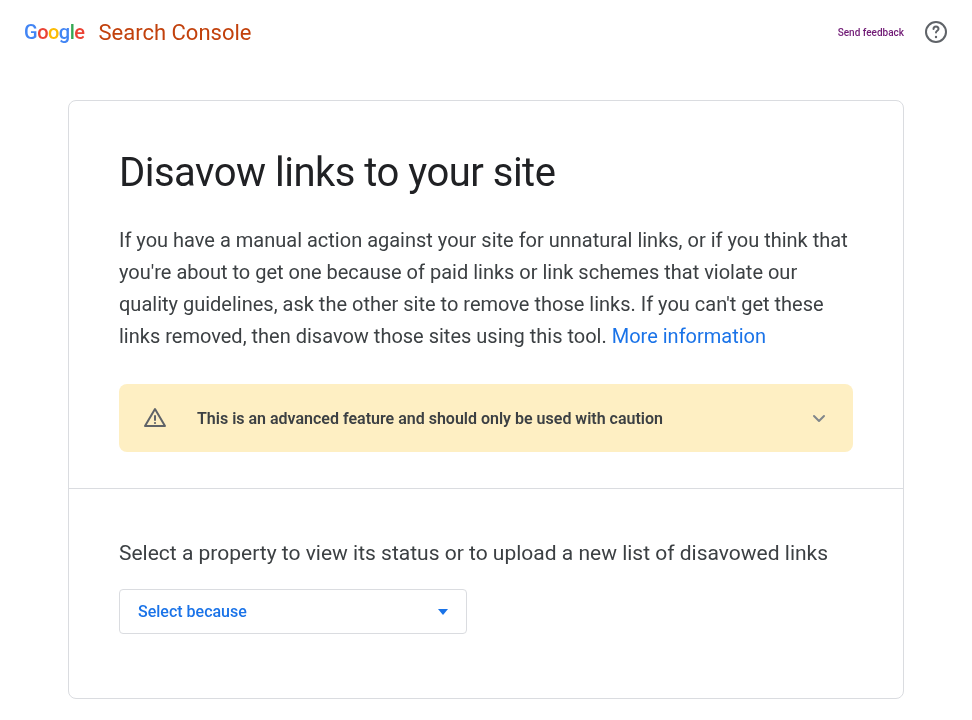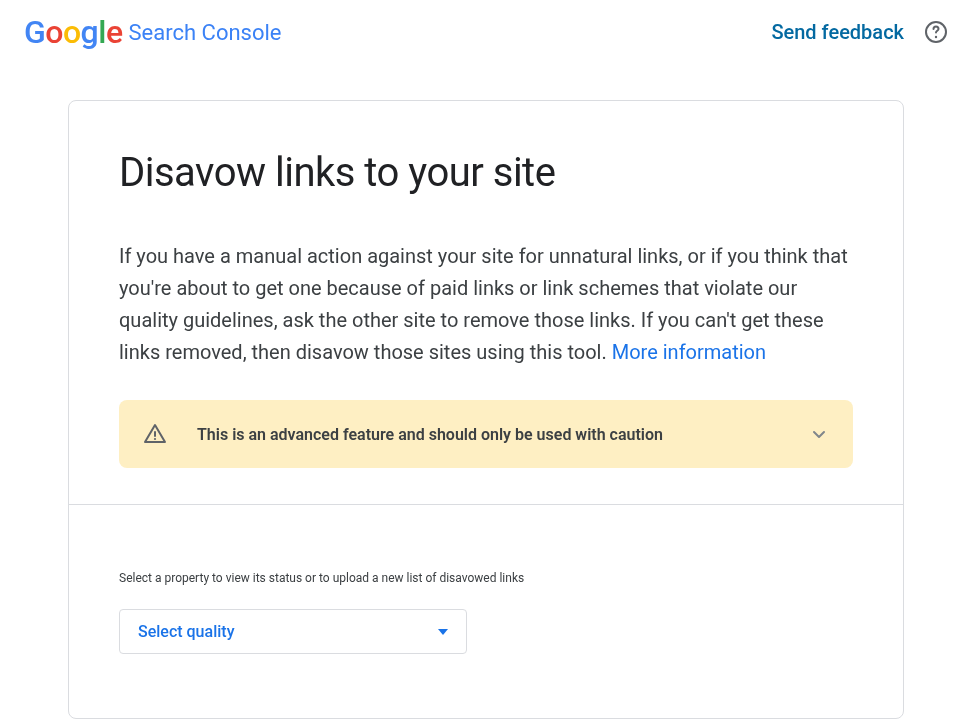--- a/index.html
+++ b/index.html
@@ -20,44 +20,44 @@
       justify-content: space-between;
       padding: 16px 24px;
       height: 64px;
     }
     .logo-area {
       display: flex;
       align-items: center;
       gap: 4px;
     }
     .google-logo {
-      font-size: 32px;
+      font-size: 20px;
       font-weight: 500;
       letter-spacing: -0.5px;
     }
     .g1 { color: #4285F4; }
     .g2 { color: #EA4335; }
     .g3 { color: #FBBC05; }
     .g4 { color: #4285F4; }
     .g5 { color: #34A853; }
     .g6 { color: #EA4335; }
     .product-name {
       font-size: 22px;
-      color: #3b82f6;
+      color: #c2410c;
       font-weight: 400;
-      margin-left: 2px;
+      margin-left: 10px;
     }
     .header-right {
       display: flex;
       align-items: center;
       gap: 20px;
     }
     .feedback-link {
-      color: #0369a1;
-      font-size: 20px;
+      color: #701a75;
+      font-size: 10px;
       font-weight: 500;
       cursor: pointer;
     }
     .help-icon {
       width: 24px;
       height: 24px;
       cursor: pointer;
       display: flex;
       align-items: center;
       justify-content: center;
@@ -69,21 +69,21 @@
       background: #fff;
     }
     .card-top {
       padding: 48px 50px 36px 50px;
       border-bottom: 1px solid #dadce0;
     }
     .page-title {
       font-size: 40px;
       font-weight: 400;
       color: #202124;
-      margin-bottom: 44px;
+      margin-bottom: 28px;
       letter-spacing: -0.5px;
     }
     .description {
       font-size: 20px;
       line-height: 1.6;
       color: #3c4043;
     }
     .more-info {
       color: #1a73e8;
       cursor: pointer;
@@ -117,24 +117,23 @@
       width: 20px;
       height: 20px;
       display: flex;
       align-items: center;
       justify-content: center;
     }
     .card-bottom {
       padding: 52px 50px 64px 50px;
     }
     .select-label {
-      font-size: 12px;
+      font-size: 21px;
       color: #3c4043;
       margin-bottom: 24px;
-      margin-top: 14px;
     }
     .property-select {
       border: 1px solid #dadce0;
       border-radius: 4px;
       padding: 12px 18px;
       width: 348px;
       display: flex;
       align-items: center;
       justify-content: space-between;
       cursor: pointer;
@@ -193,17 +192,17 @@
       <span class="chevron-icon">
         <svg width="16" height="16" viewBox="0 0 16 16" fill="none">
           <path d="M3 6 L8 11 L13 6" stroke="#80868b" stroke-width="2" stroke-linecap="round" stroke-linejoin="round"></path>
         </svg>
       </span>
     </div>
   </div>
   <div class="card-bottom">
     <p class="select-label">Select a property to view its status or to upload a new list of disavowed links</p>
     <div class="property-select">
-      <span class="select-text">Select quality</span>
+      <span class="select-text">Select because</span>
       <span class="dropdown-arrow"></span>
     </div>
   </div>
 </div>
 
 </body></html>

